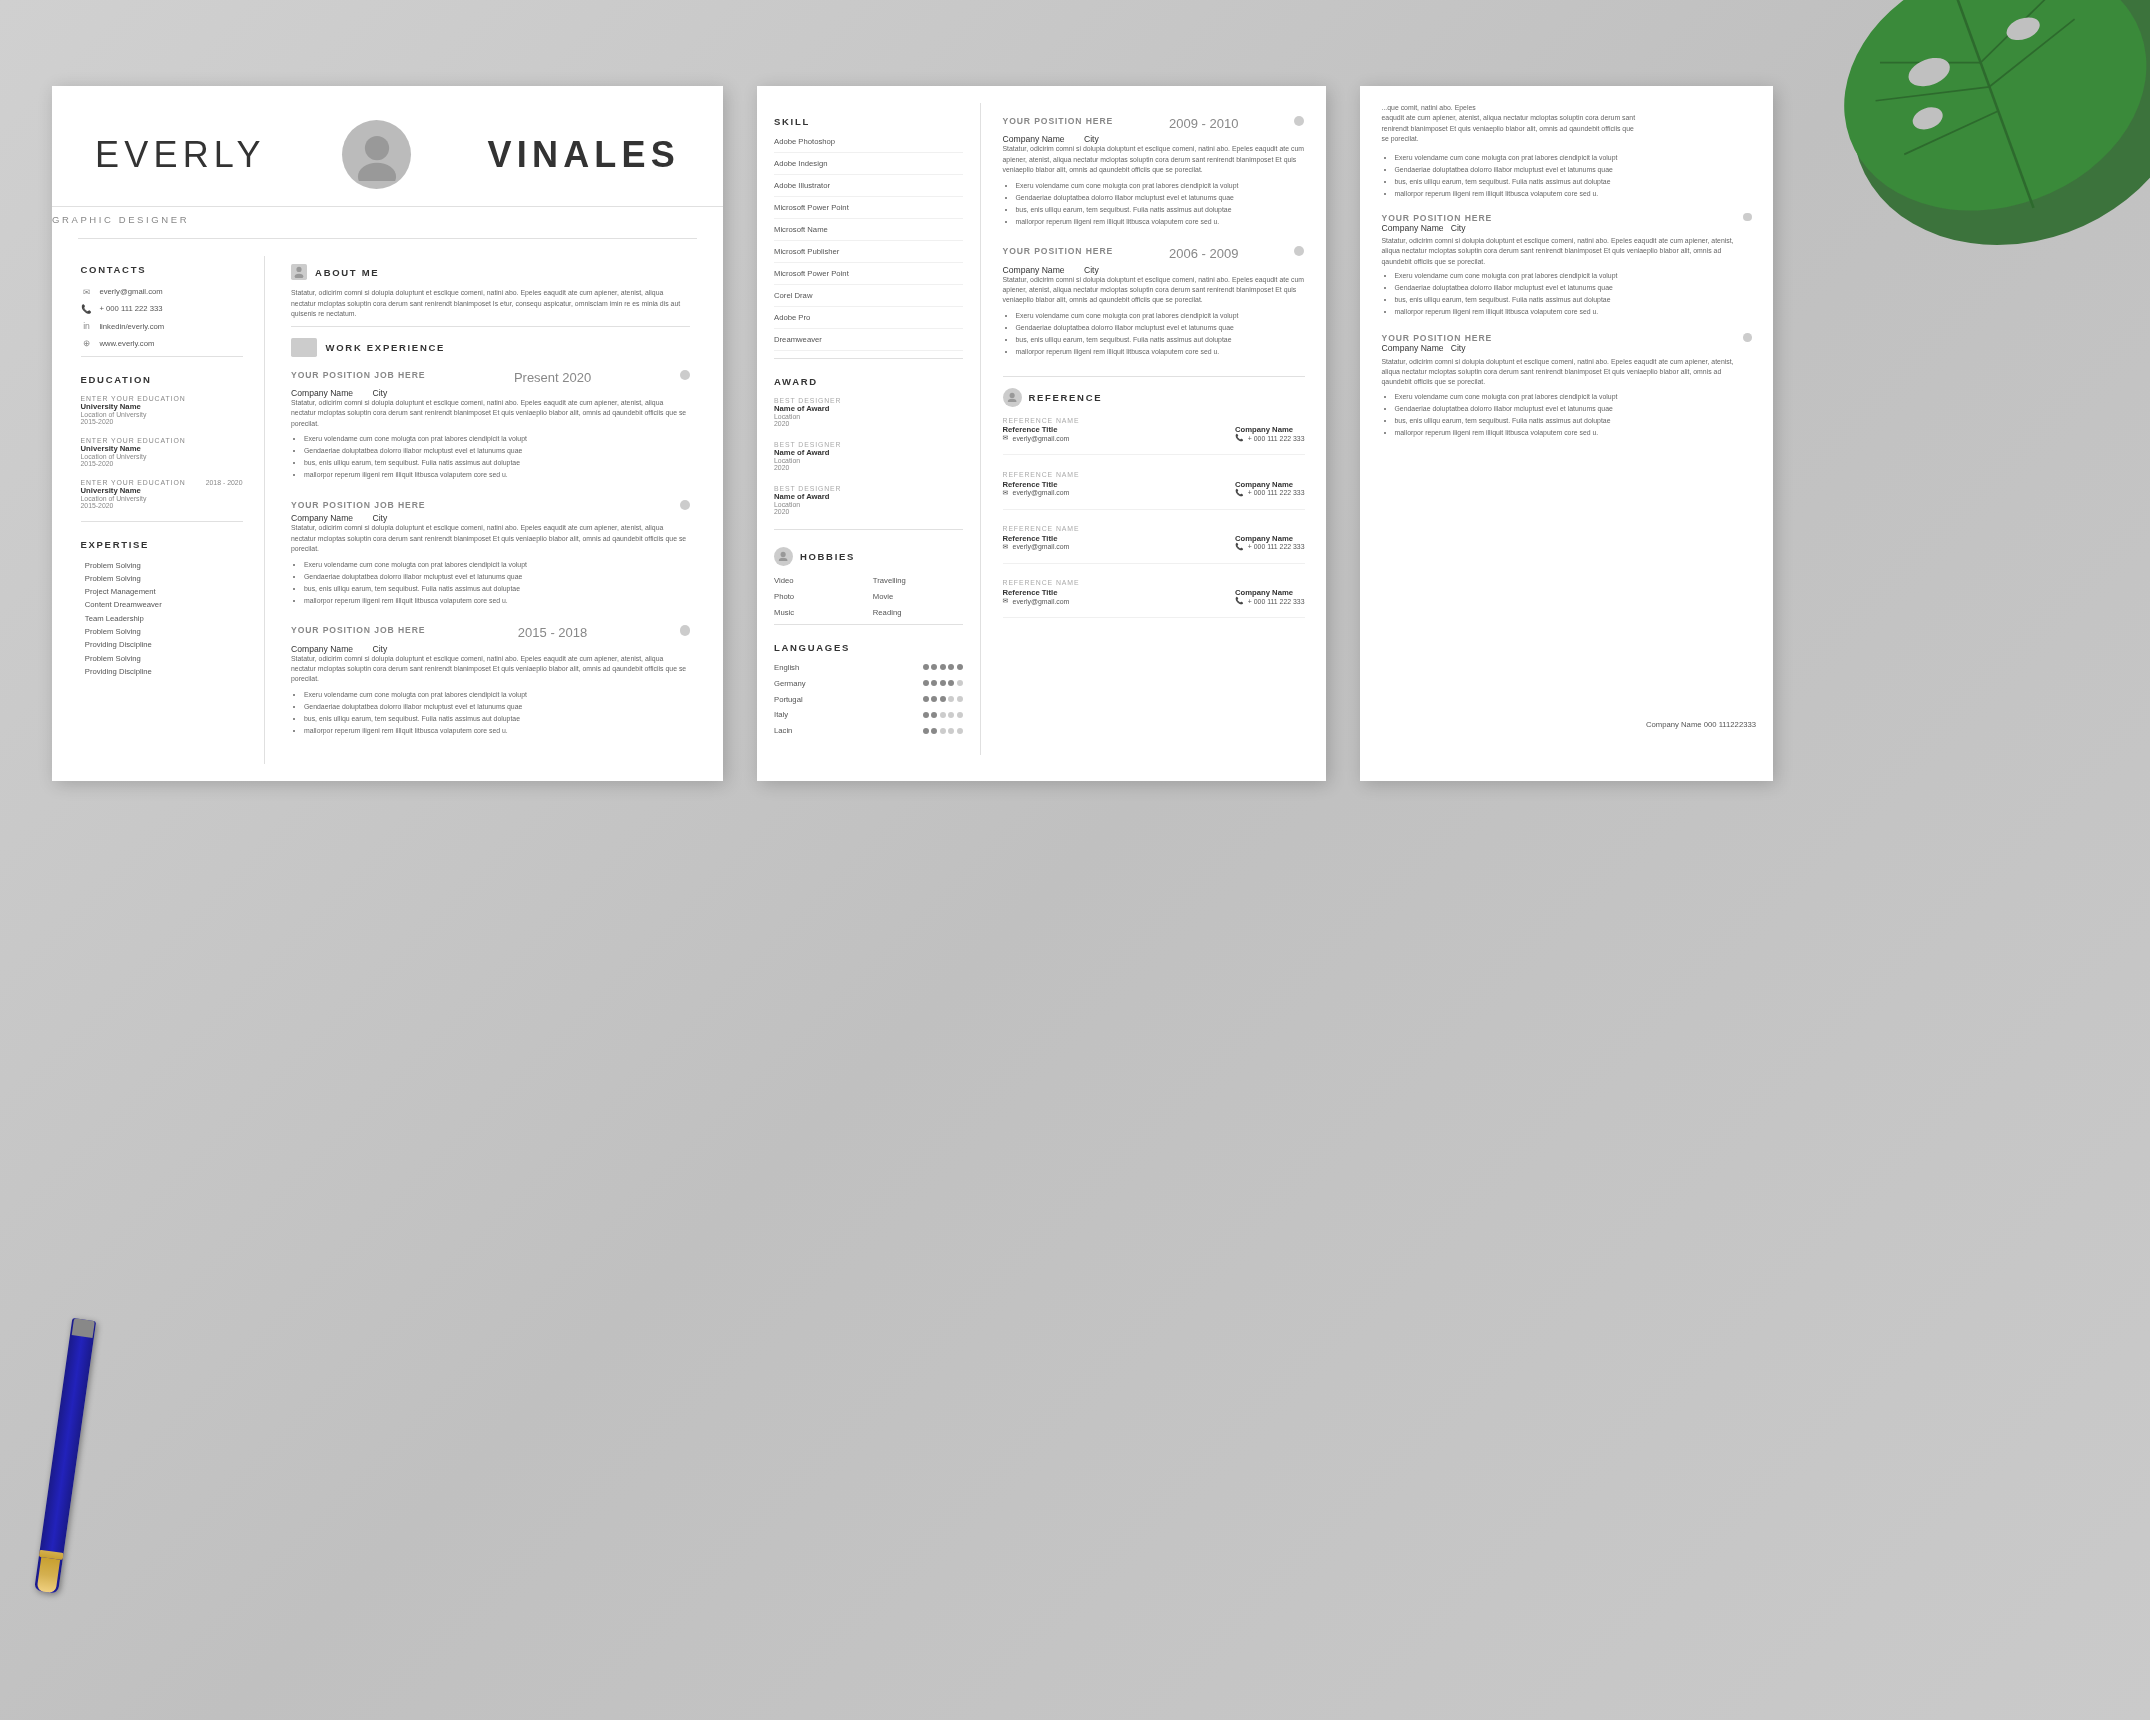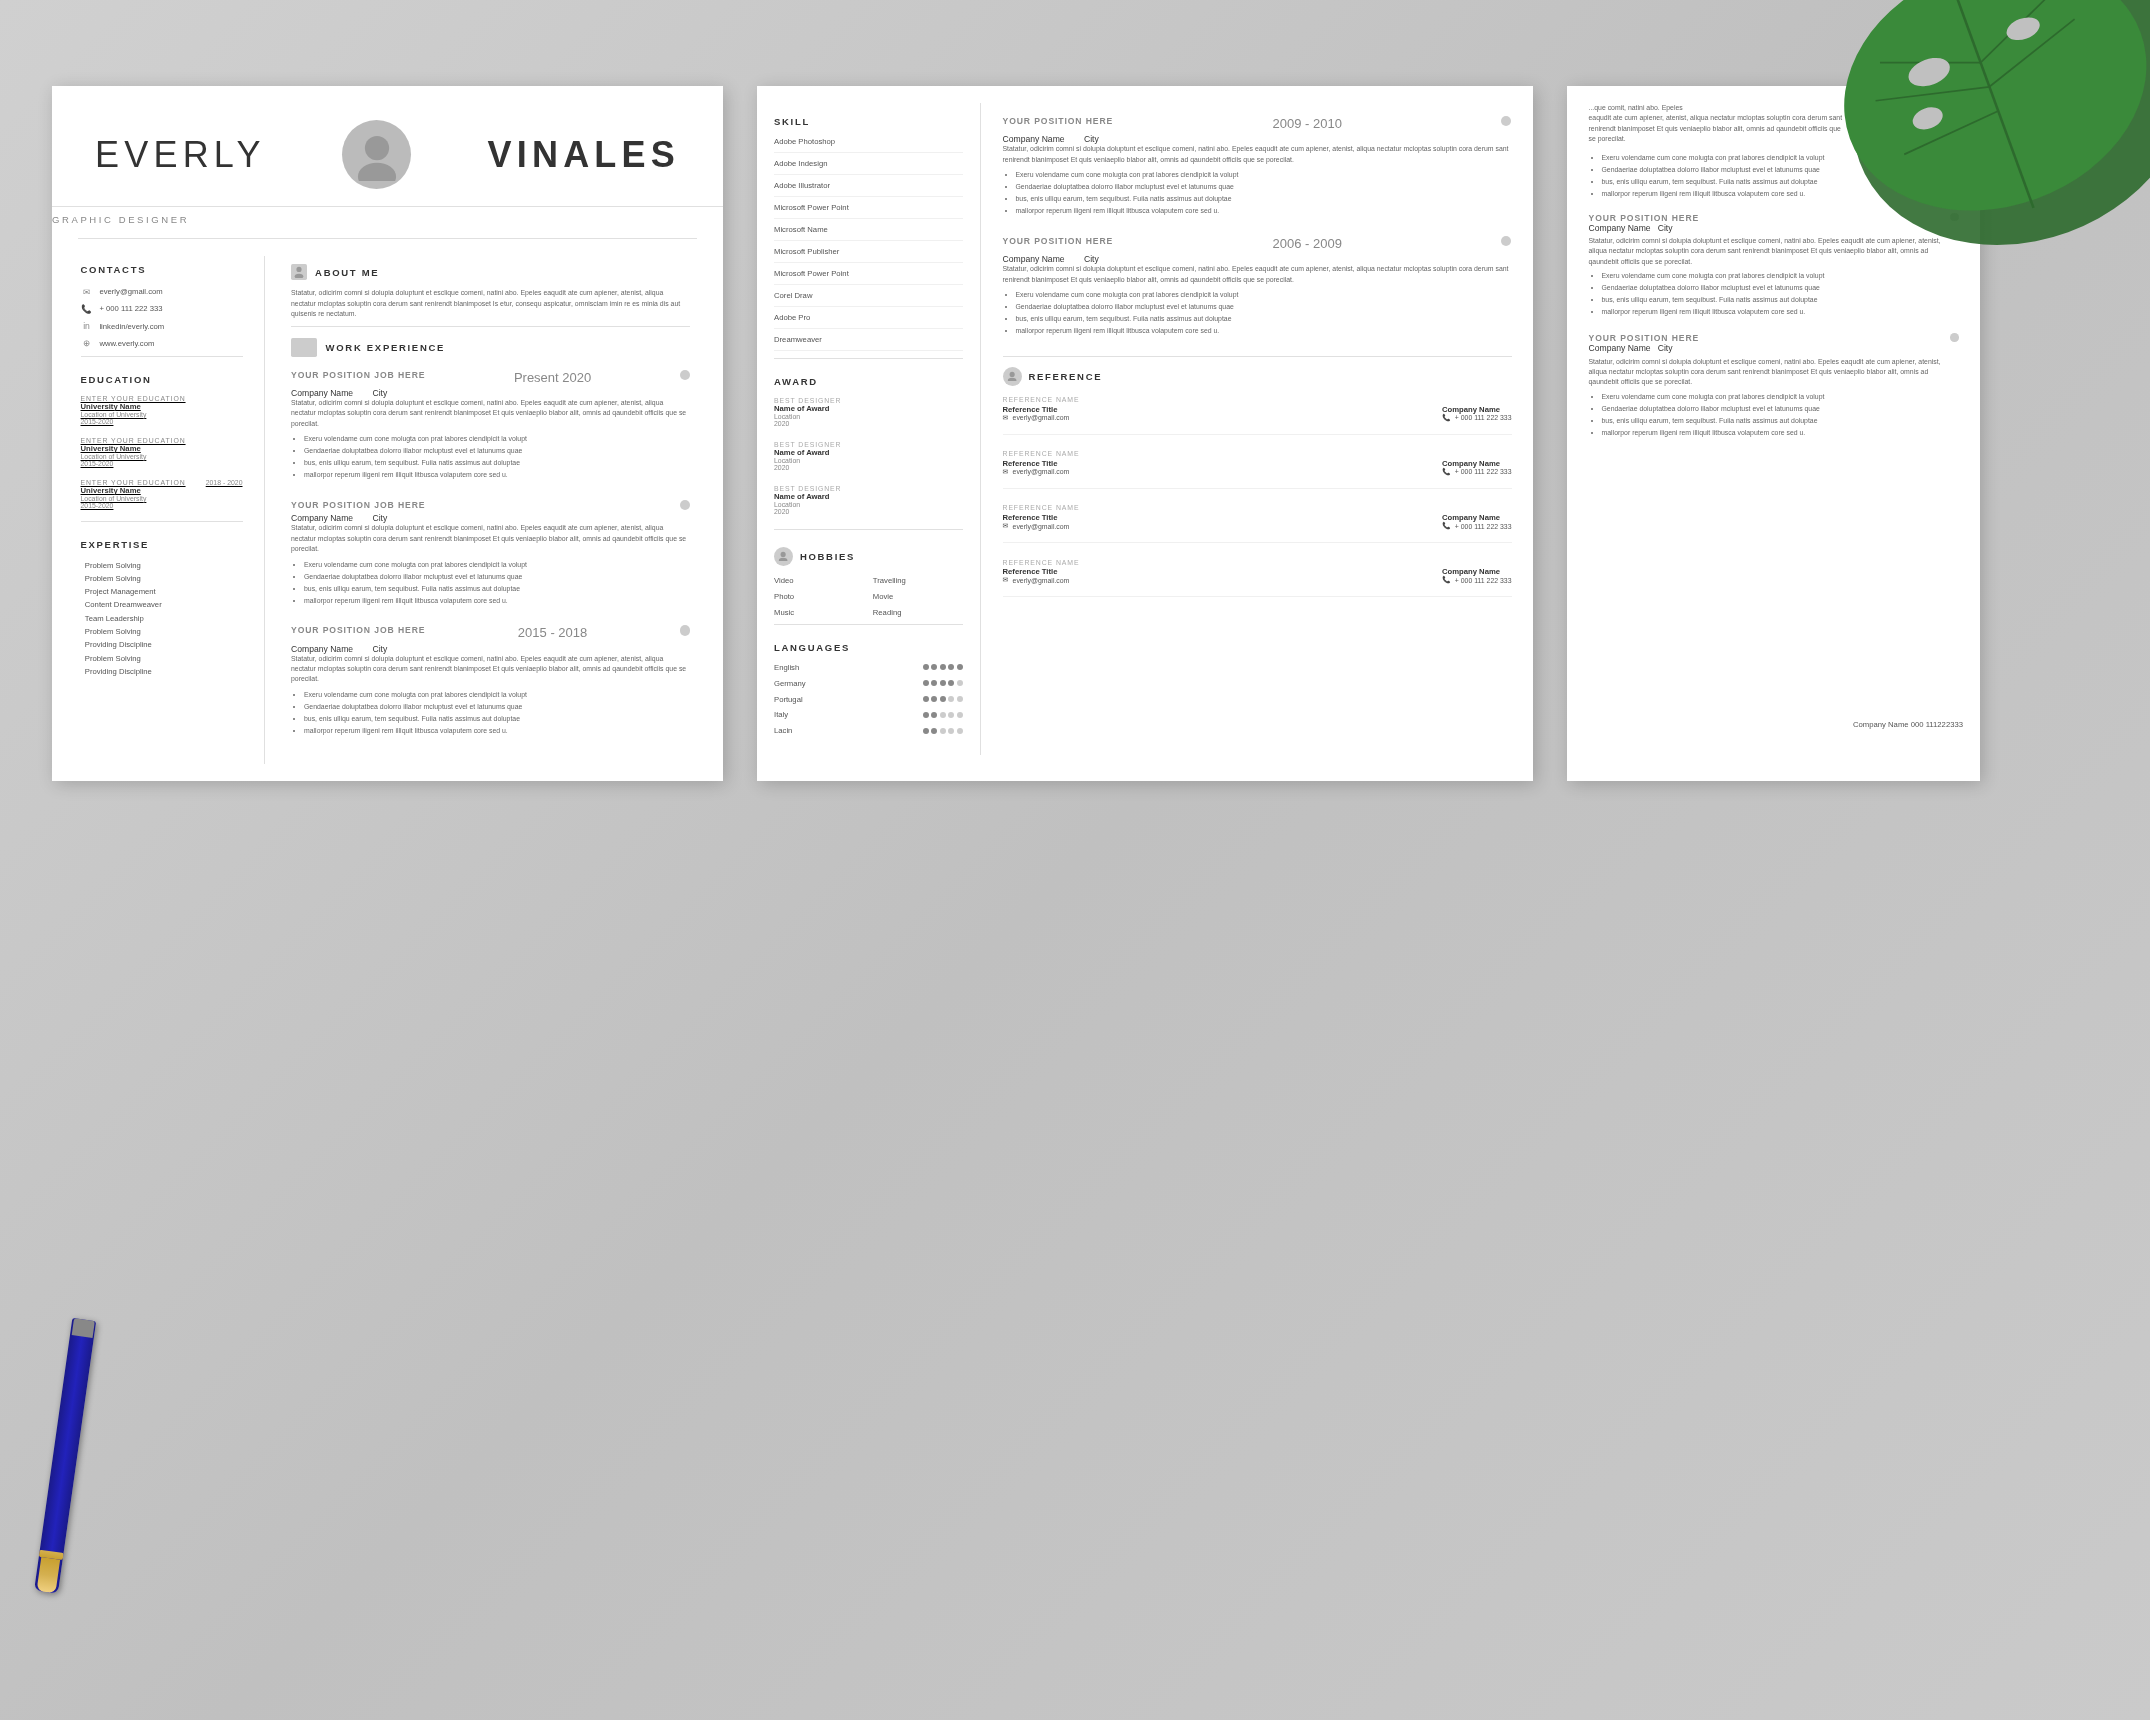--- a/index.html
+++ b/index.html
@@ -133,21 +133,20 @@
       font-size: 8.6px;
     }
 
     .contact-text {
       font-size: 7.7px;
       color: #555;
     }
 
     .edu-entry {
       margin-bottom: 12px;
-      text-decoration: underline;
     }
 
     .edu-label {
       font-size: 6.9px;
       color: #888;
       text-transform: uppercase;
       letter-spacing: 0.9px;
     }
 
     .edu-university {
@@ -253,21 +252,21 @@
 
     .work-icon {
       width: 26px;
       height: 19px;
       background: #ccc;
       border-radius: 1.7px;
     }
 
     
     .page2 {
-      width: 776px;
+      width: 569px;
       background: #fff;
       box-shadow: 3.4px 3.4px 17px rgba(0,0,0,0.2);
       position: relative;
     }
 
     .page2-body {
       display: flex;
       padding: 17px 0;
     }
 

